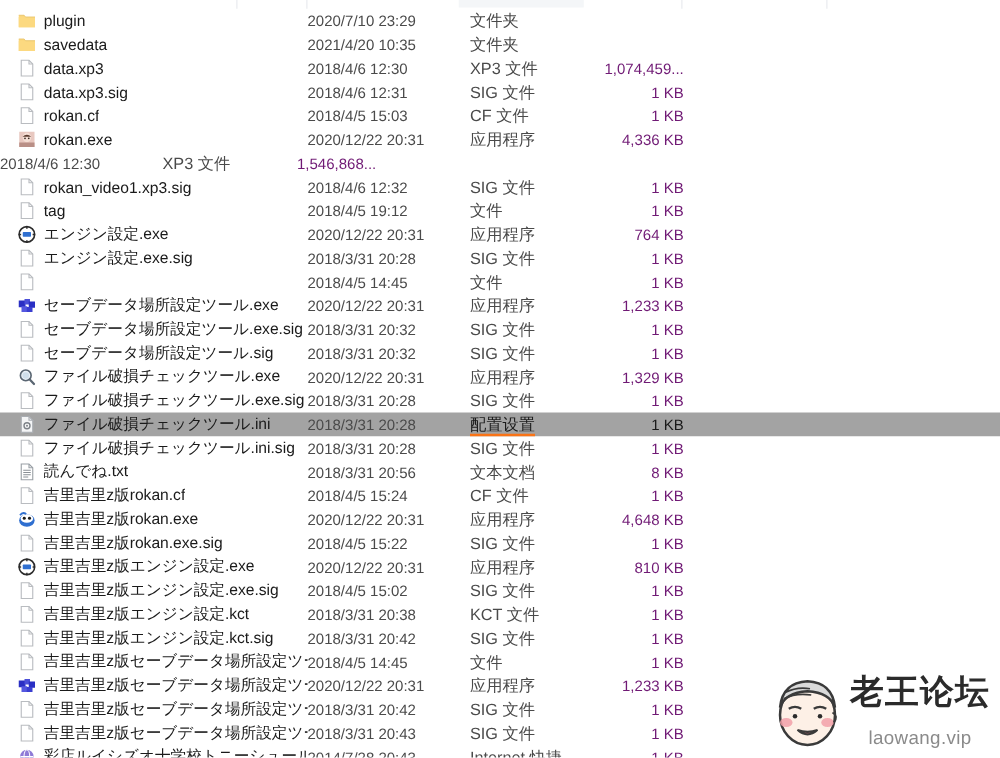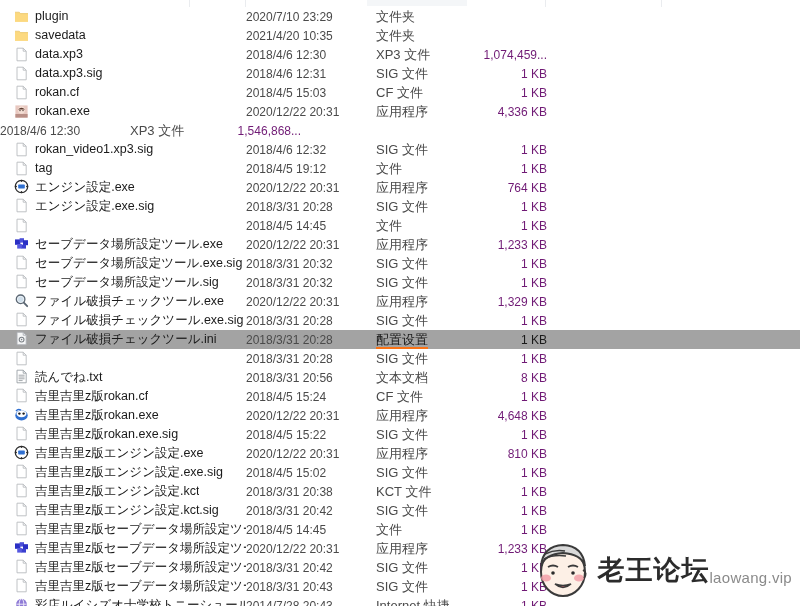--- a/index.html
+++ b/index.html
@@ -62,21 +62,21 @@
     box-sizing: border-box;
     white-space: nowrap;
   }
   .row.selected {
     background: #a3a3a3;
   }
 
   .cell-name {
     position: relative;
     display: flex;
-    align-items: flex-start;
+    align-items: center;
     width: 246px;
     min-width: 246px;
     padding-left: 14px;
     box-sizing: border-box;
     overflow: hidden;
   }
   .cell-date {
     width: 120px;
     min-width: 120px;
     font-size: 12px;
@@ -136,21 +136,21 @@
     right: 8px;
     bottom: 8px;
     display: flex;
     align-items: center;
     pointer-events: none;
   }
   .wm-face { width: 56px; height: 58px; flex: 0 0 56px; }
   .wm-text {
     margin-left: 6px;
     display: flex;
-    flex-direction: row;
+    flex-direction: column;
     align-items: center;
     line-height: 1;
     text-align: right;
   }
   .wm-title {
     font-size: 27px;
     font-weight: bold;
     color: #2b2b2b;
     letter-spacing: 1px;
     font-family: "DejaVu Sans", sans-serif;
@@ -437,20 +437,21 @@
         <div class="cell-size">1 KB</div>
       </div>
       <div class="row">
         <div class="cell-name">
           <span class="icon">
             <svg width="15" height="15" viewBox="0 0 15 15">
               <path d="M3 1.2h6.2L12.2 4.2v9.6H3z" fill="#ffffff" stroke="#b9bcc0" stroke-width="0.9"></path>
               <path d="M9.2 1.2v3h3" fill="none" stroke="#b9bcc0" stroke-width="0.9"></path>
             </svg>
           </span>
+          <span class="name-text">ファイル破損チェックツール.ini.sig</span>
         </div>
         <div class="cell-date">2018/3/31 20:28</div>
         <div class="cell-type"><span>SIG 文件</span></div>
         <div class="cell-size">1 KB</div>
       </div>
       <div class="row">
         <div class="cell-name">
           <span class="icon">
             <svg width="15" height="15" viewBox="0 0 15 15">
               <path d="M3 1.2h6.2L12.2 4.2v9.6H3z" fill="#ffffff" stroke="#9aa0a6" stroke-width="0.9"></path>

